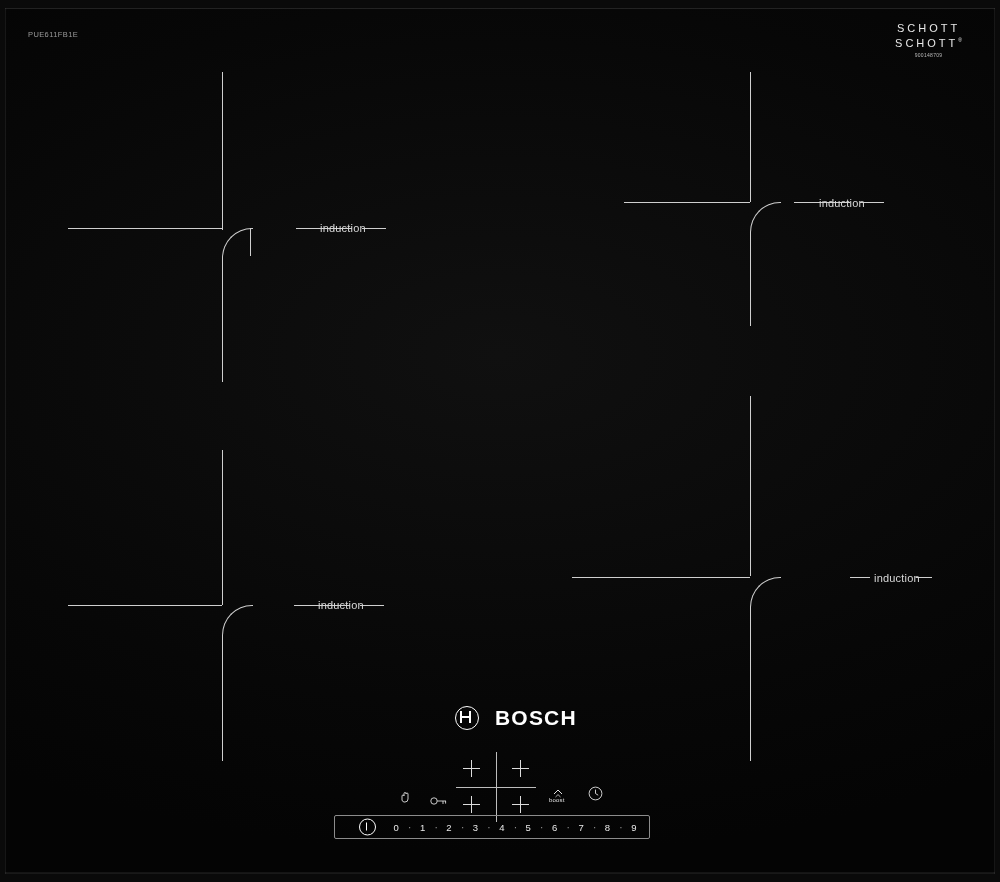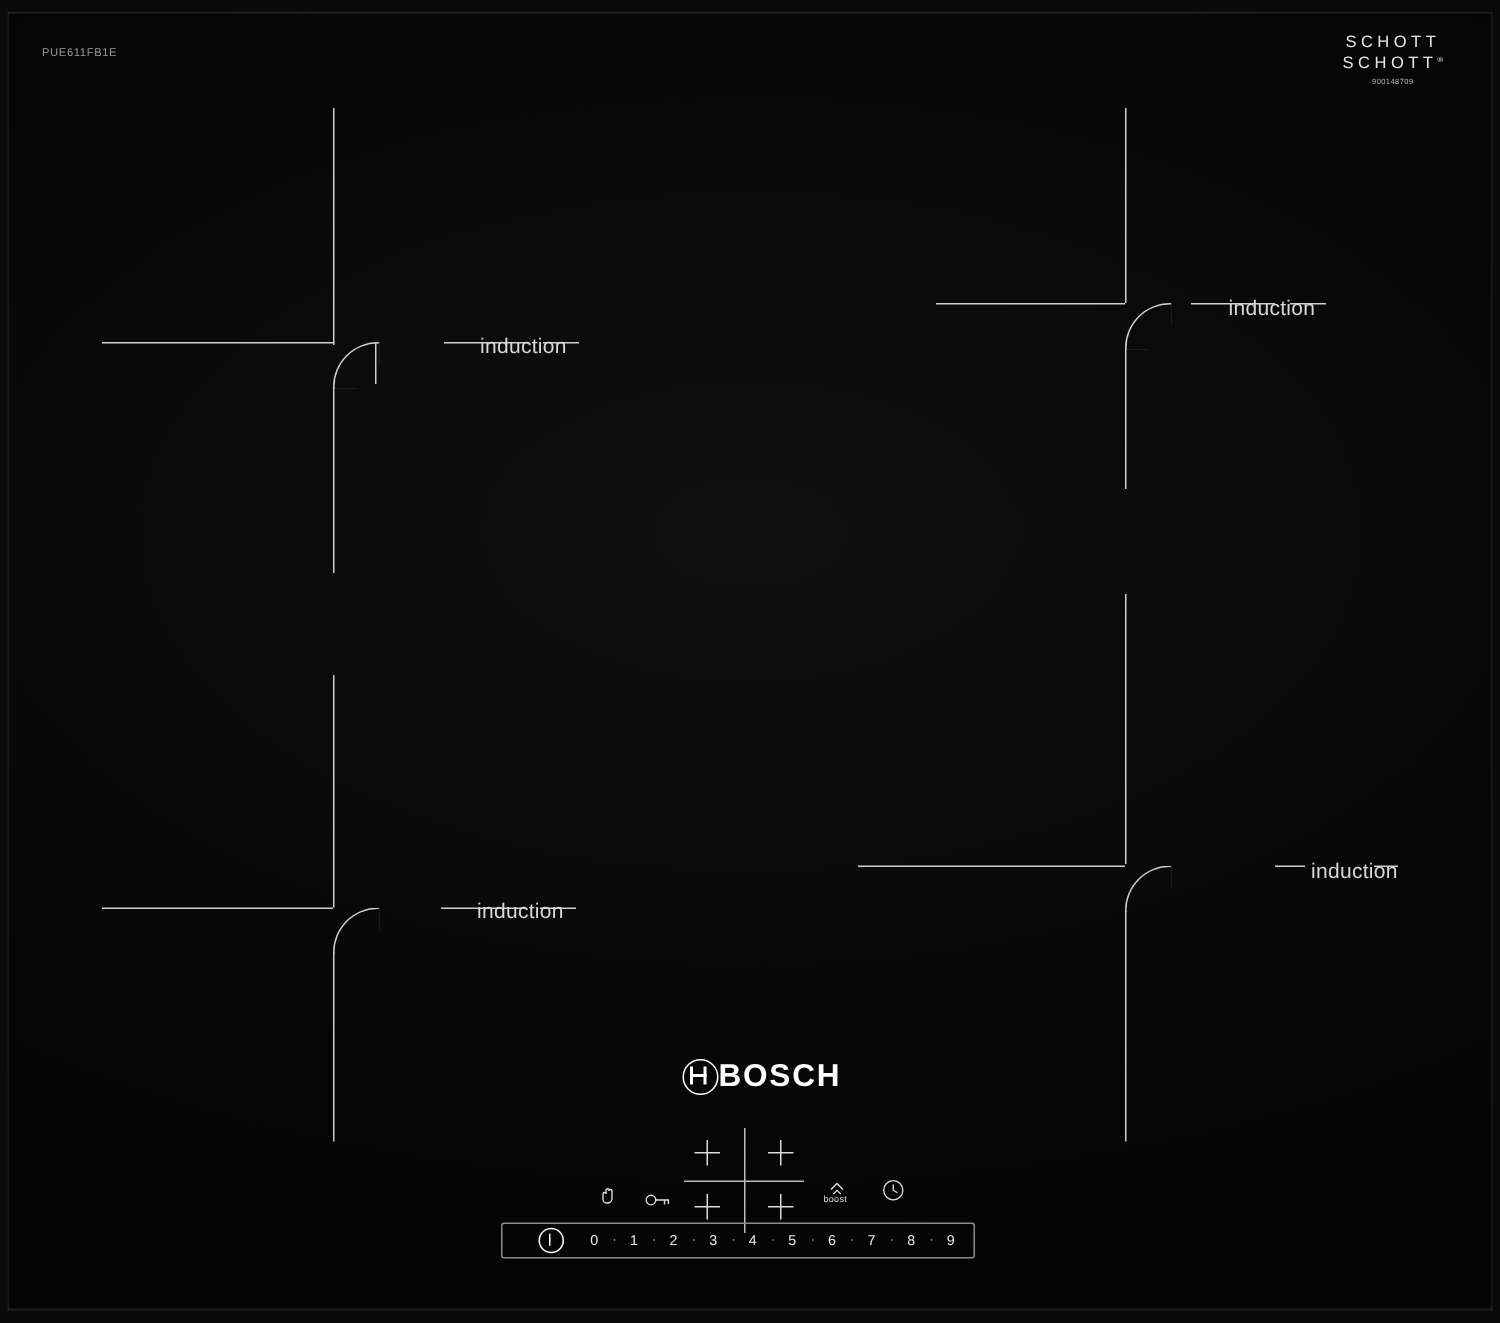--- a/index.html
+++ b/index.html
@@ -112,33 +112,33 @@
     position: absolute;
     width: 30px;
     height: 30px;
     border-left: 1px solid #cfcfcf;
     border-top: 1px solid #cfcfcf;
     border-top-left-radius: 30px;
   }
   .zone-label {
     position: absolute;
     color: #d8d8d8;
-    font-size: 14px;
+    font-size: 11px;
     letter-spacing: 0.2px;
     white-space: nowrap;
   }
 
   
   .bosch {
     position: absolute;
     left: 455px;
     top: 706px;
     display: flex;
     align-items: center;
-    gap: 0;
+    gap: 16px;
   }
   .bosch-mark {
     width: 22px;
     height: 22px;
     border-radius: 50%;
     border: 1.6px solid #ffffff;
     position: relative;
   }
   .bosch-mark::before {
     content: "";

